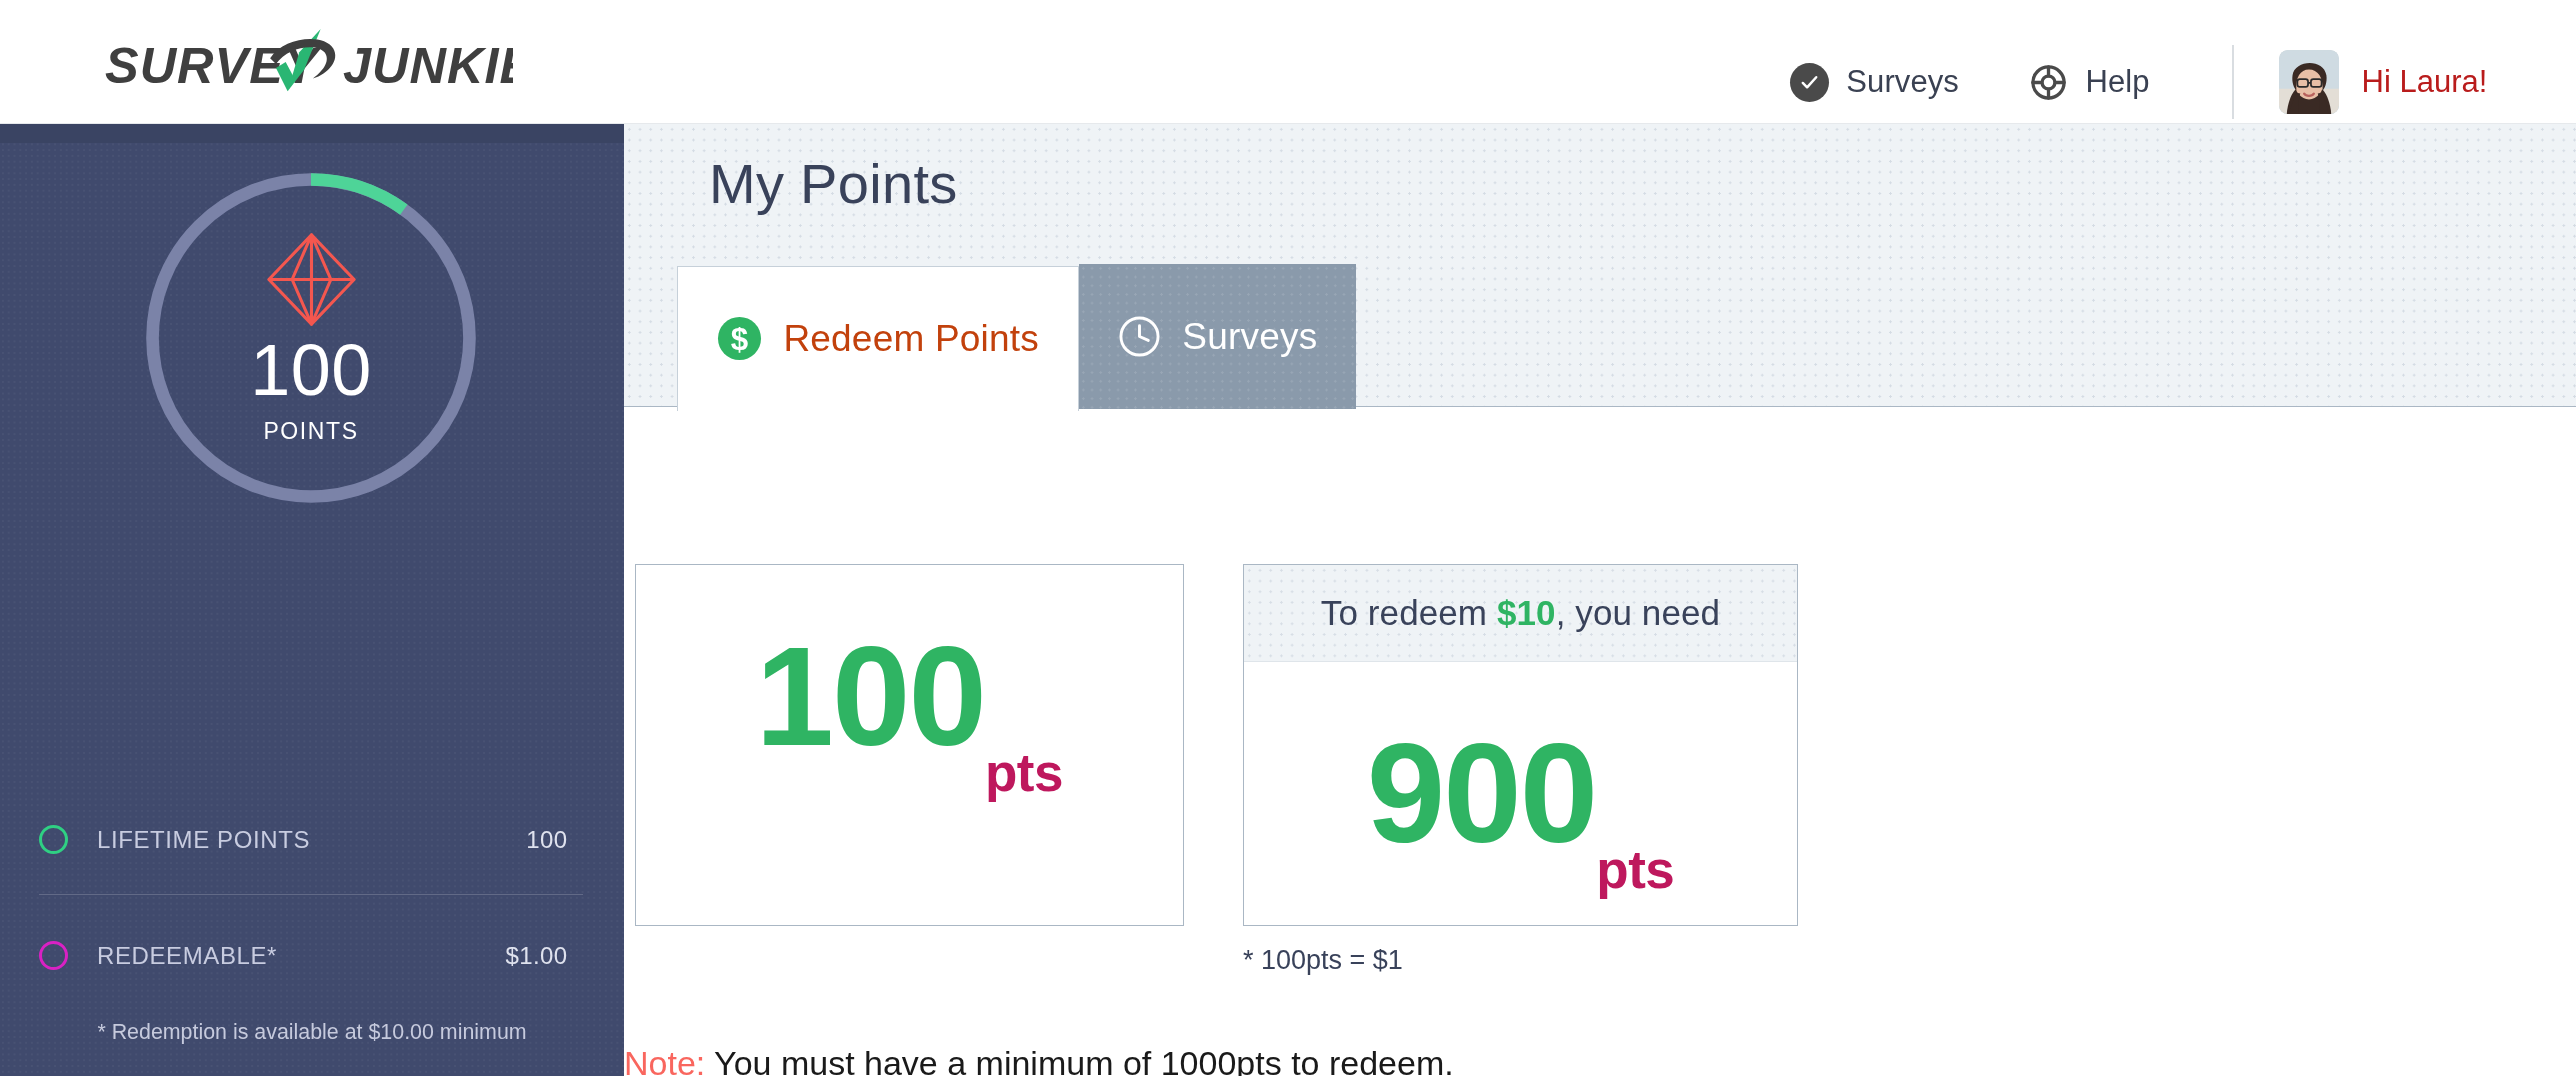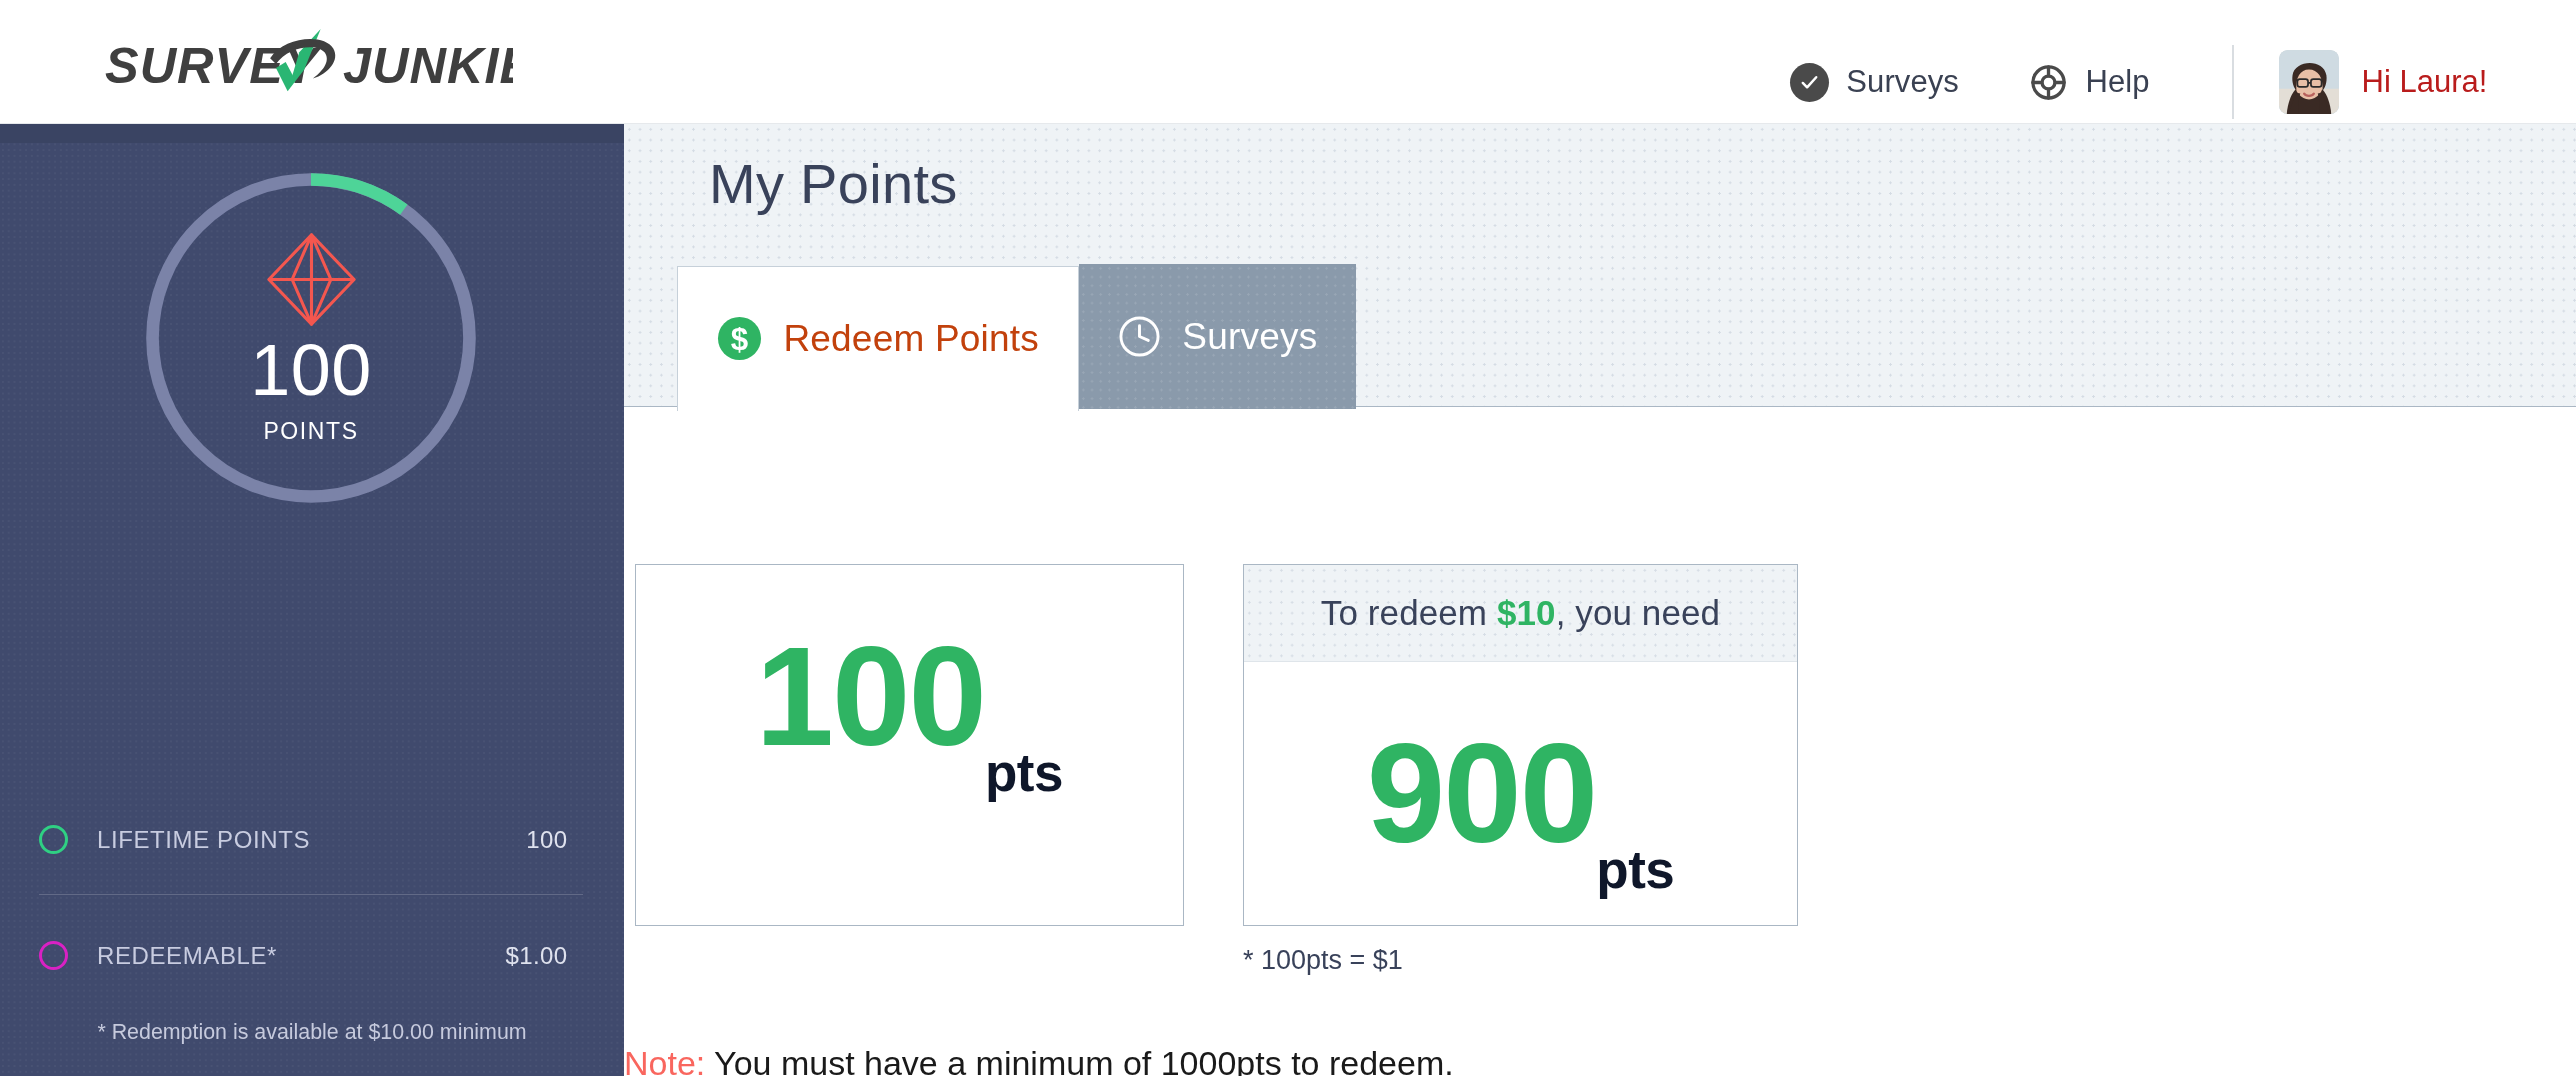--- a/index.html
+++ b/index.html
@@ -344,21 +344,21 @@
   .big-number {
     font-size: 141px;
     font-weight: bold;
     color: #2fb463;
     line-height: 1;
     letter-spacing: -1.9px;
   }
   .big-unit {
     font-size: 53px;
     font-weight: bold;
-    color: #0f172a;
+    color: #be185d;
     line-height: 1;
     align-self: flex-end;
     margin-bottom: 29px;
     letter-spacing: -0.5px;
   }
 
   .card-footnote {
     position: absolute;
     left: 619px;
     top: 381px;

